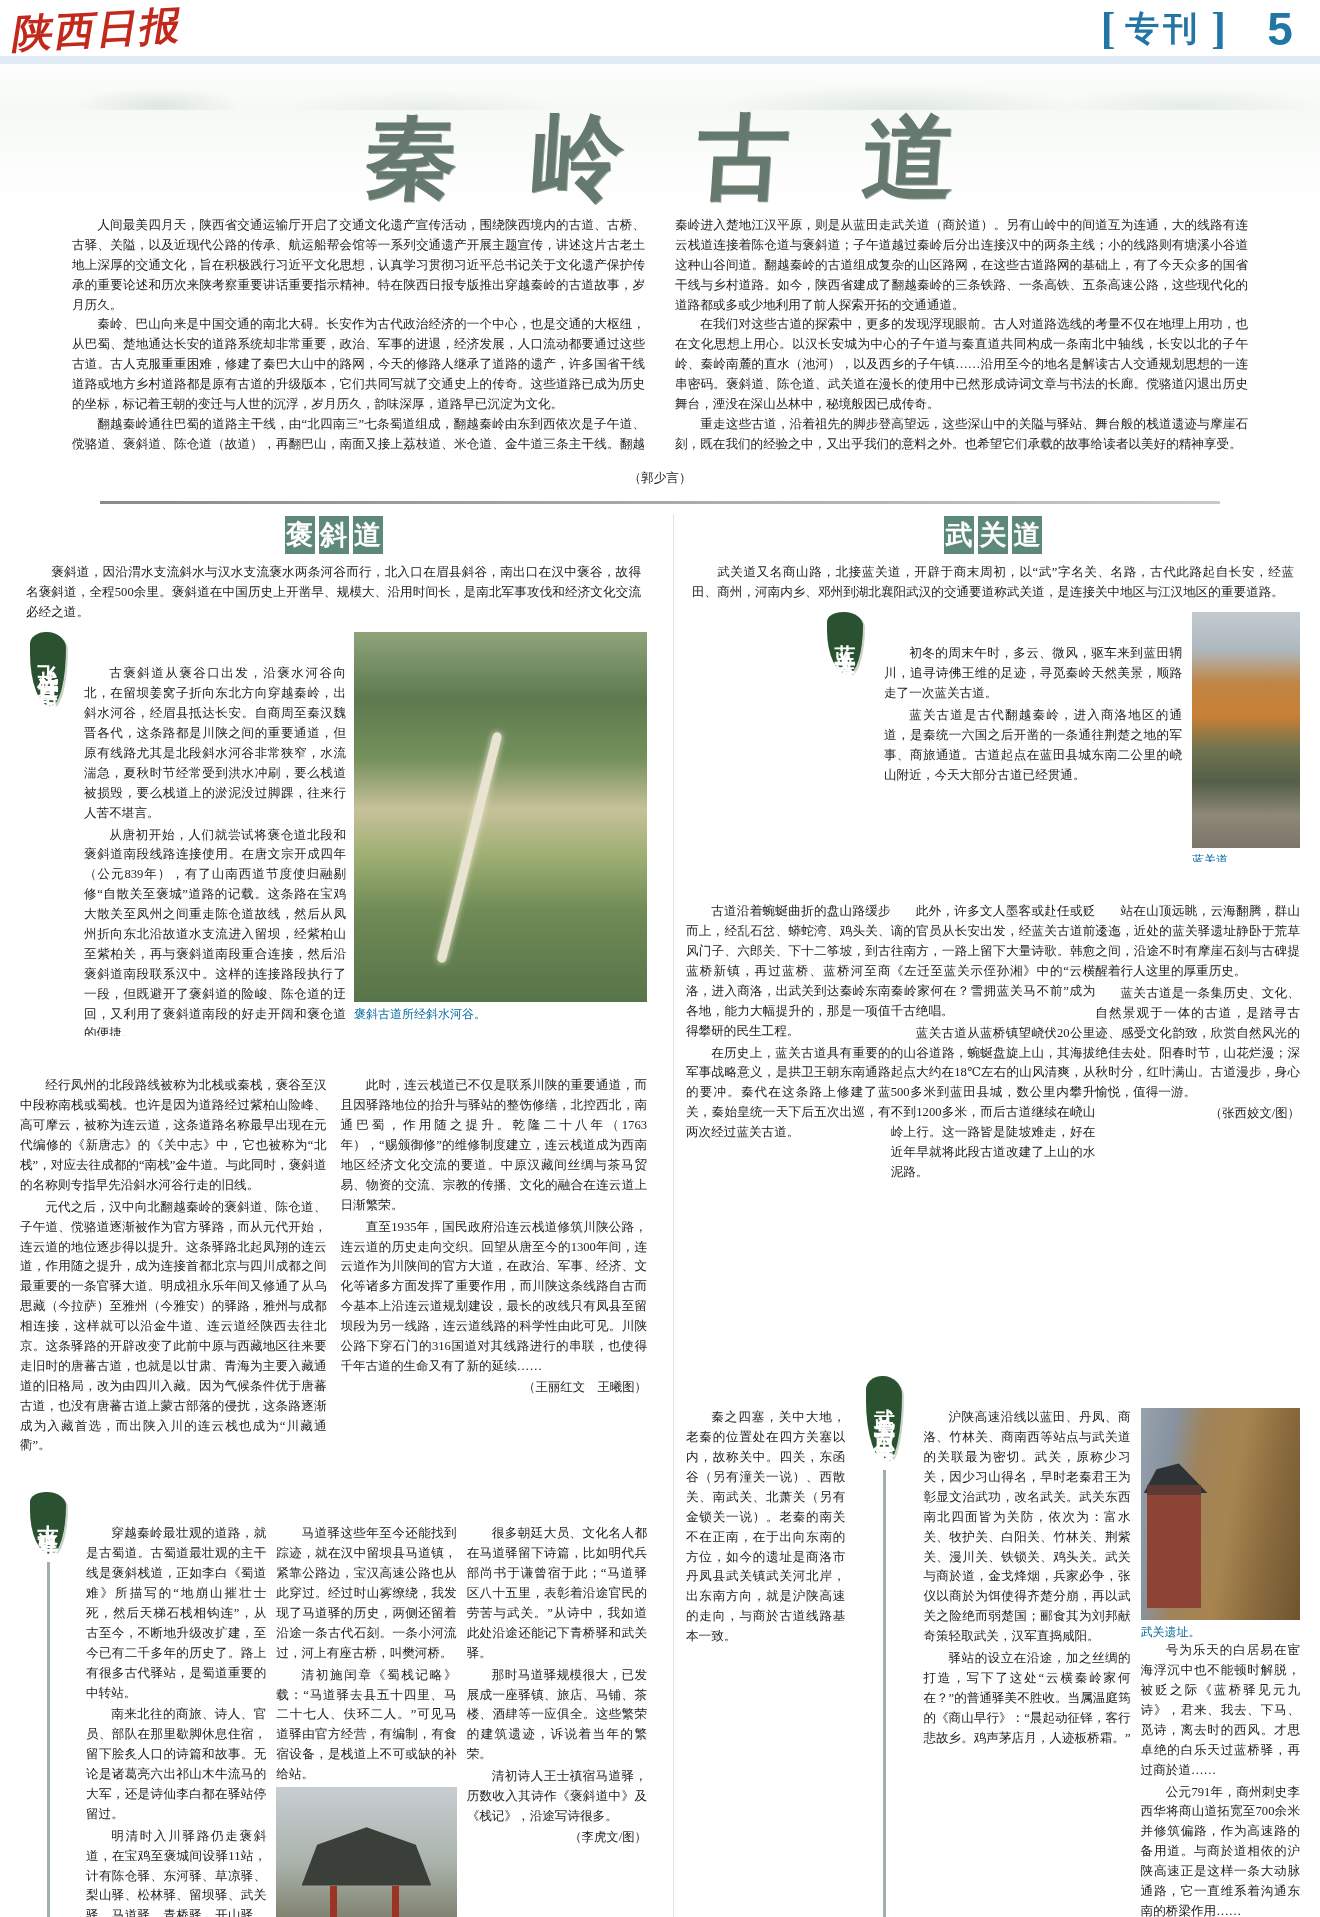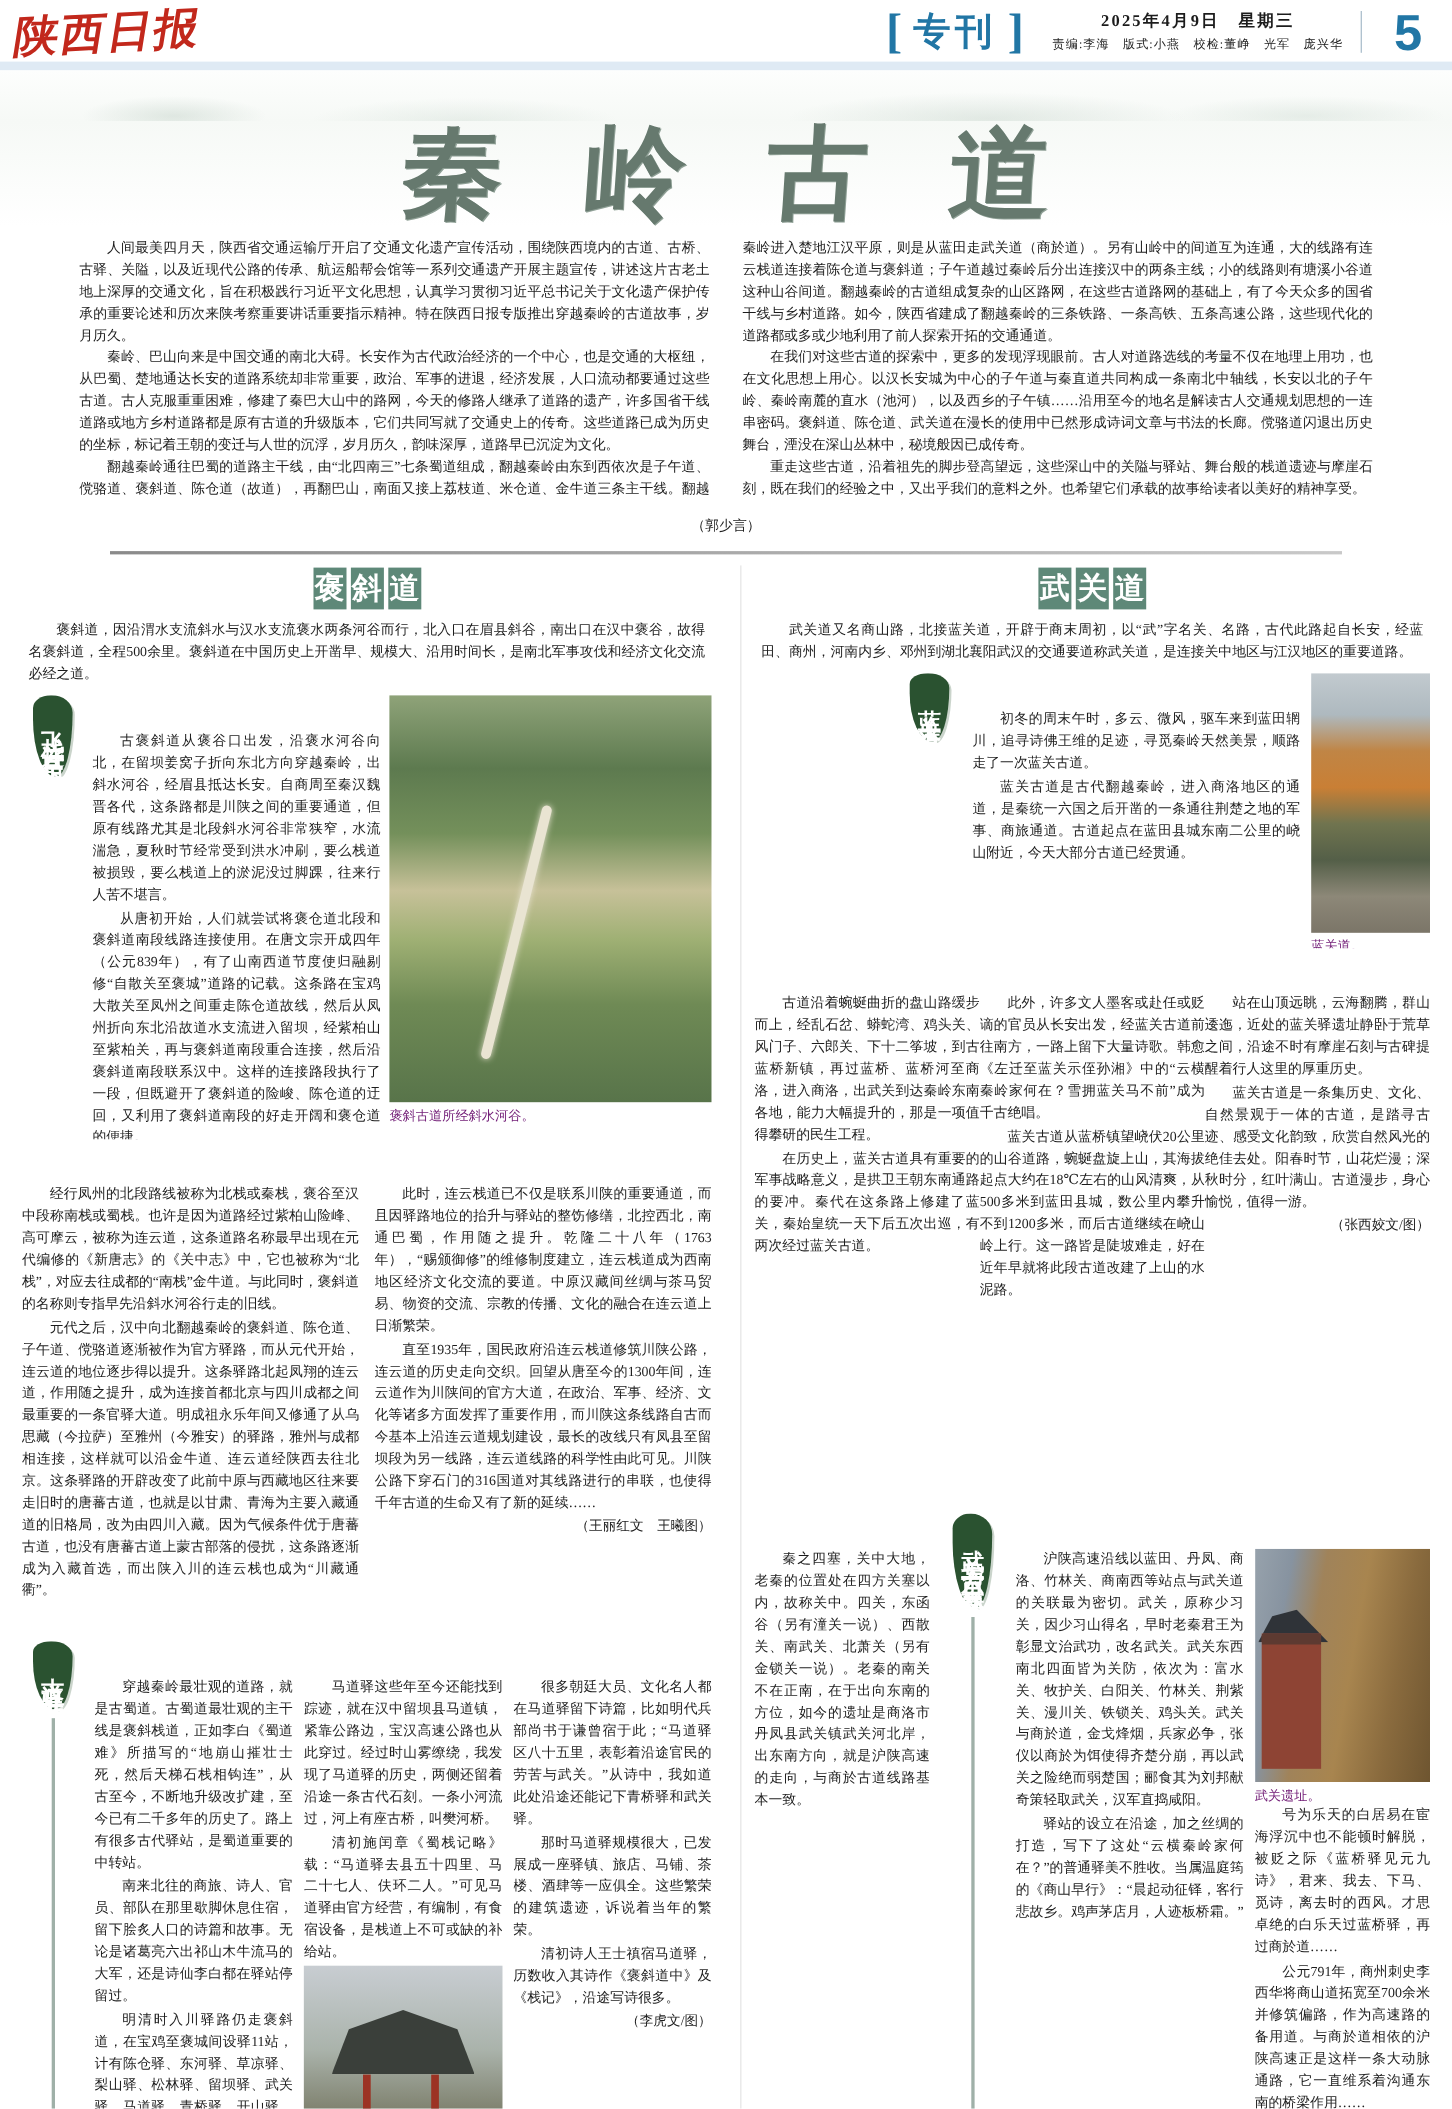--- a/index.html
+++ b/index.html
@@ -59,21 +59,21 @@
   .a1L-body{display:grid;grid-template-columns:1fr 1fr;gap:14px;height:438px;overflow:hidden;margin-top:8px;}
   .a2L{display:grid;grid-template-columns:56px 1fr 1fr 1fr;gap:10px;height:470px;overflow:hidden;margin-top:10px;}
   .a1R-top{display:grid;grid-template-columns:120px 58px 1fr 108px;gap:10px;height:250px;overflow:hidden;}
   .a1R-body{display:grid;grid-template-columns:1fr 1fr 1fr;height:494px;overflow:hidden;margin-top:8px;}
   .a2R{display:grid;grid-template-columns:1fr 58px 1.3fr 1fr;gap:10px;height:548px;overflow:hidden;margin-top:12px;}
   .txtcol{overflow:hidden;margin-top:32px;}
   .txtcol p{margin:0 0 2px;}
   .byline{text-align:right;font-size:12.4px;margin-top:4px;}
   
   figure{margin:0;}
-  .cap{font-size:12px;margin-top:4px;color:#701a75;}
+  .cap{font-size:12px;margin-top:4px;color:#0369a1;}
   .ph{position:relative;overflow:hidden;background:#cfd6cc;}
   .ph-valley{width:100%;height:370px;
      background:linear-gradient(180deg,#8fa379 0%,#5d7a4f 18%,#74905b 34%,#c7c199 48%,#9fb074 60%,#6f8a55 76%,#58744a 100%);}
   .ph-valley .road{position:absolute;left:38%;top:26%;width:9px;height:64%;background:#e9e4d2;
      transform:rotate(14deg);border-radius:6px;box-shadow:0 0 6px #e9e4d2;}
   .ph-autumn{width:100%;height:236px;
      background:linear-gradient(180deg,#c2cacf 0%,#aeb9bf 16%,#c08545 30%,#c97f35 44%,#70744f 58%,#545f48 72%,#8d8878 86%,#7b7568 100%);}
   .ph-station{width:100%;height:224px;
      background:linear-gradient(180deg,#c8cdd2 0%,#aab3ab 34%,#7d7f6c 60%,#55554a 82%,#3f4038 100%);}
   .ph-station .roof{position:absolute;left:14%;top:18%;width:72%;height:26%;background:#3a3f3a;
@@ -95,24 +95,20 @@
   <div class="hdr">
     <div class="masthead">
       <span>陕西日报</span>
     </div>
     <div class="hdr-mid">
       <div class="edition">
         <span class="br">[</span>
         <span class="ed">专刊</span>
         <span class="br">]</span>
       </div>
-      <div class="dateblock">
-        <div class="d1">2025年4月9日　星期三</div>
-        <div class="d2">责编:李海　版式:小燕　校检:董峥　光军　庞兴华</div>
-      </div>
       <div class="pageno">5</div>
     </div>
   </div>
   <div class="hdr-strip"></div>
   <div class="band"></div>
 
   <div class="maintitle">
     <span>秦</span>
     <span>岭</span>
     <span>古</span>

